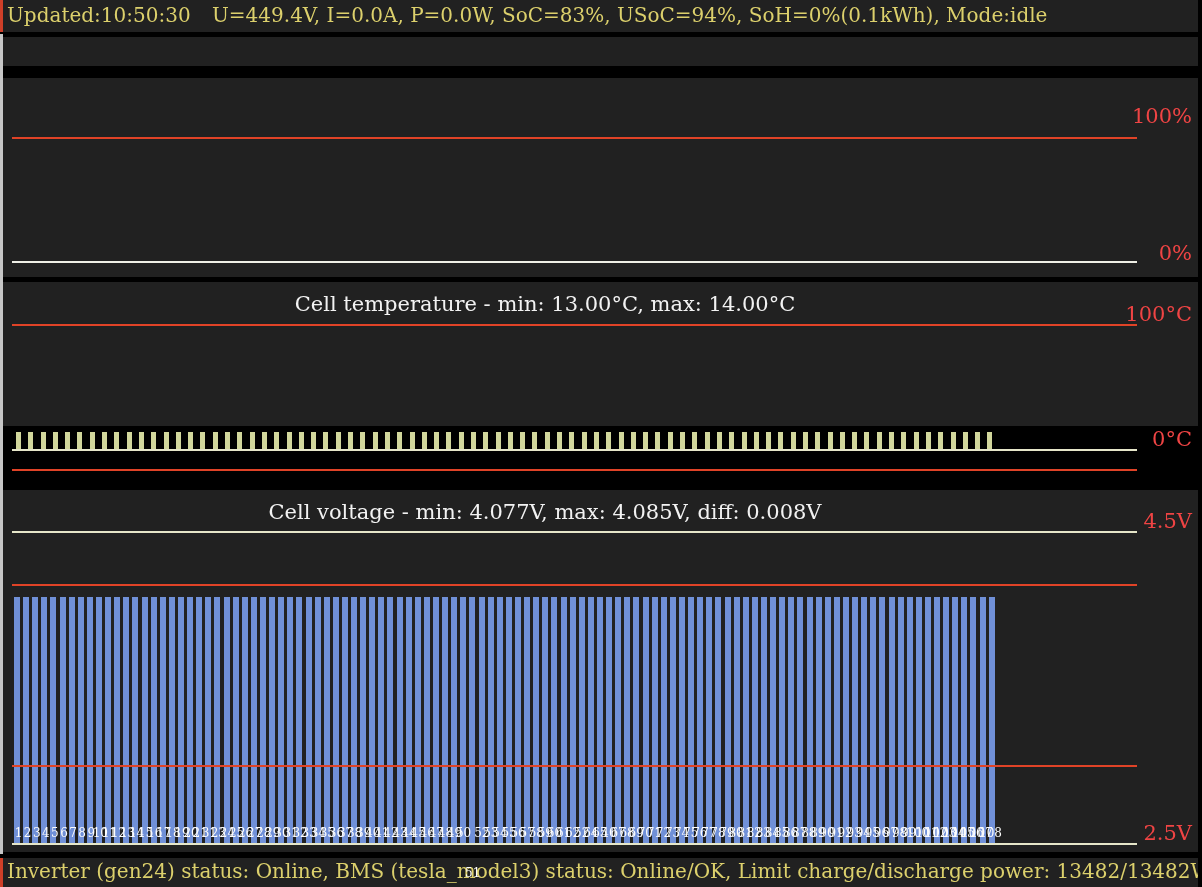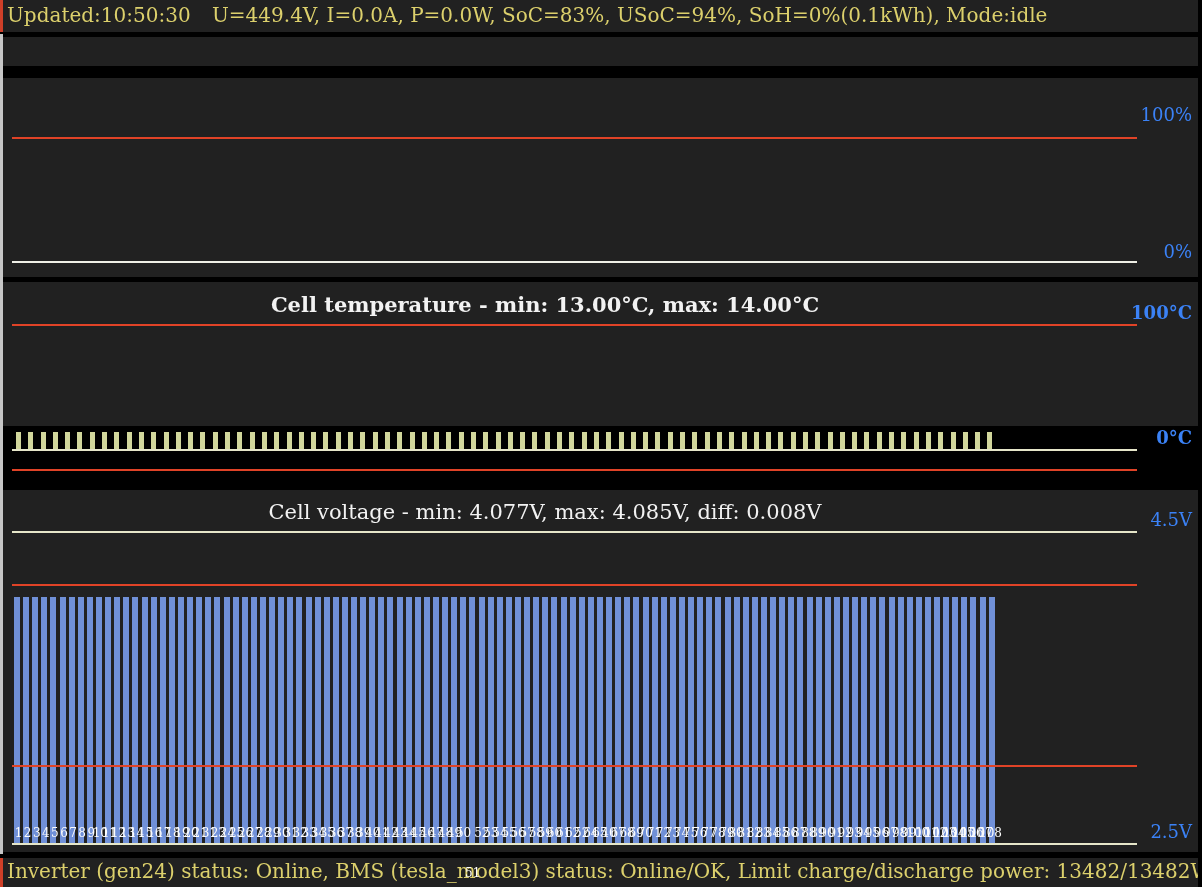--- a/index.html
+++ b/index.html
@@ -6,30 +6,30 @@
   .screen{position:relative;width:1202px;height:887px;background:#000;overflow:hidden;
           font-family:"DejaVu Serif","Liberation Serif",serif;}
   
   .topbar{position:absolute;left:0;top:0;width:100%;height:32px;background:#212121;}
   .topbar span{position:absolute;top:3px;color:#dcd06c;font-size:20px;white-space:nowrap;}
   .updated{left:7px;}
   .stats{left:212px;}
   .strip{position:absolute;left:0;top:37px;width:100%;height:29px;background:#212121;}
   .panel{position:absolute;left:0;width:100%;background:#212121;}
   .p1{top:78px;height:199px;}
-  .p2{top:282px;height:144px;font-weight:bold;}
+  .p2{top:282px;height:144px;}
   .p3{top:490px;height:362px;}
   .bottombar{position:absolute;left:0;top:858px;width:100%;height:29px;background:#212121;}
   .bottombar span{position:absolute;left:7px;top:1px;color:#dcd06c;font-size:20px;white-space:nowrap;}
   
   .title{position:absolute;color:#f2f2f2;font-size:21px;text-align:center;white-space:nowrap;}
   .t1{left:0;top:27px;width:893px;}
   .t2{left:0;top:10px;width:1090px;}
   .t3{left:0;top:10px;width:1090px;}
-  .ylab{position:absolute;right:10px;color:#3b82f6;font-size:18px;white-space:nowrap;}
+  .ylab{position:absolute;right:10px;color:#ef4444;font-size:21px;white-space:nowrap;}
   
   .hline{position:absolute;left:12px;width:1125px;height:2px;}
   .hline.red{background:#e04327;}
   .hline.cream{background:#e6e6c9;}
   .hline.white{background:#efefe6;}
   .over{z-index:3;}
   
   .bars{position:absolute;display:flex;justify-content:space-between;align-items:flex-end;}
   .tbars{left:16px;width:977px;top:42px;height:125px;}
   .tbar{width:5px;background:#d2d79c;}

